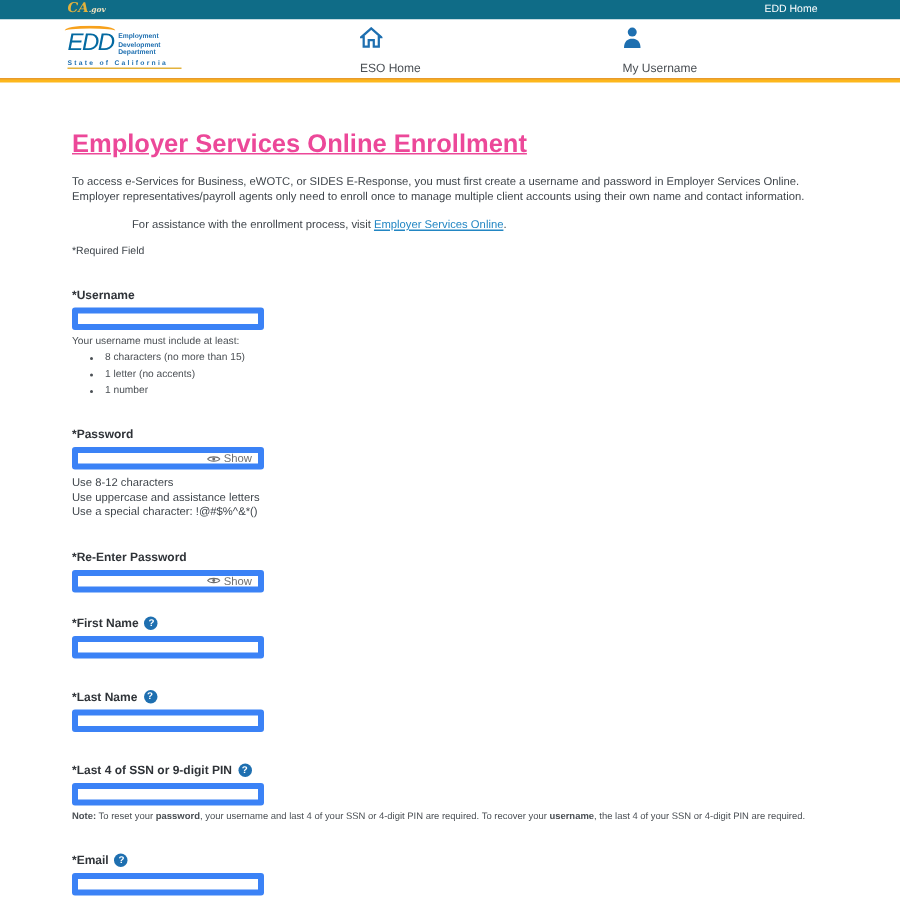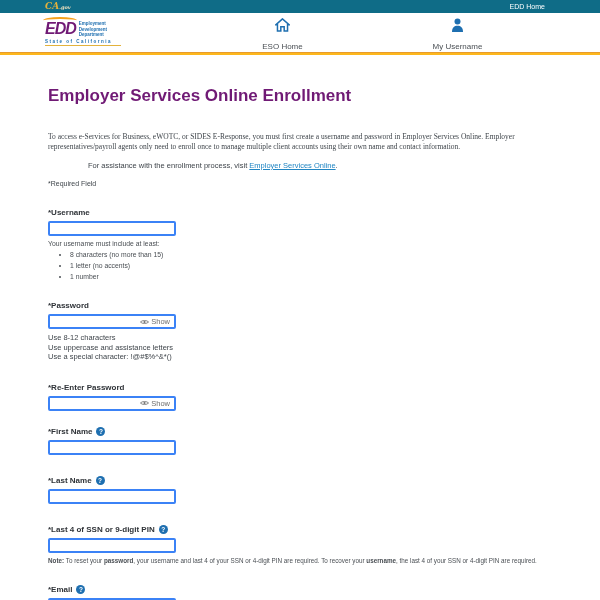--- a/index.html
+++ b/index.html
@@ -14,50 +14,50 @@
   .cagov .gov { font-size: 5px; color: #f0e3c0; font-style: italic; }
   .topbar-link { color: #ffffff; font-size: 7px; text-decoration: none; }
 
   
   .header { height: 39px; background: #ffffff; position: relative; }
   .edd-logo { position: absolute; left: 45px; top: 4px; width: 80px; }
   .edd-top { display: flex; align-items: flex-start; }
   .edd-acronym-wrap { position: relative; padding-top: 4px; }
   .edd-swoosh { position: absolute; top: 0; left: -2px; width: 34px; height: 7px;
     border-top: 2px solid #f7a11c; border-radius: 100% 100% 0 0; }
-  .edd-acronym { font-size: 16px; font-weight: bold; font-style: italic;
-    color: #701a75; letter-spacing: -1px; line-height: 16px; }
+  .edd-acronym { font-size: 16px; font-weight: normal; font-style: italic;
+    color: #0369a1; letter-spacing: -1px; line-height: 16px; }
   .edd-lines { margin-left: 3px; padding-top: 4px; }
   .edd-lines div { font-size: 4.5px; font-weight: bold; color: #1e6fb0; line-height: 5.5px; }
   .edd-state { margin-top: 1px; font-size: 4.5px; font-weight: bold; color: #1e6fb0;
     letter-spacing: 1.5px; border-bottom: 1.5px solid #e3b23c; padding-bottom: 1px;
     width: 76px; white-space: nowrap; }
-  .hnav { position: absolute; top: 5px; text-align: center; cursor: pointer; }
+  .hnav { position: absolute; top: 5px; text-align: left; cursor: pointer; }
   .hnav-eso { left: 240px; width: 85px; }
   .hnav-profile { left: 415px; width: 85px; }
   .hnav .icon { display: block; height: 15px; margin-bottom: 2px; }
   .hnav .label { font-size: 8px; color: #4a4f54; }
   .goldline { height: 3px; background: #fdb71c; border-top: 1px solid #e89b2b; }
 
   
   .content { padding: 31px 48px 0 48px; }
-  h1 { font-size: 17px; font-weight: bold; color: #701a75; letter-spacing: 0; }
-  .intro { margin-top: 26px; font-size: 7.5px; line-height: 10px; color: #3f454b; max-width: 510px; font-family: Liberation Serif, serif; }
+  h1 { font-size: 17px; font-weight: bold; color: #ec4899; letter-spacing: 0; text-decoration: underline; }
+  .intro { margin-top: 10px; font-size: 7.5px; line-height: 10px; color: #3f454b; max-width: 510px; }
   .assist { margin-top: 9px; font-size: 7.5px; color: #3f454b; padding-left: 40px; }
   .assist a { color: #2286c3; text-decoration: underline; cursor: pointer; }
   .required-note { margin-top: 10px; font-size: 7px; color: #3f454b; }
 
   .group { margin-top: 21px; }
   .group.tight { margin-top: 16px; }
   .flabel { font-size: 8px; font-weight: bold; color: #2f3338; display: flex;
     align-items: center; gap: 4px; }
   .help { width: 9px; height: 9px; border-radius: 50%; background: #1e6fb0; color: #fff;
     font-size: 6.5px; font-weight: bold; display: inline-flex; align-items: center;
     justify-content: center; cursor: pointer; flex: 0 0 auto; }
-  .tinput { margin-top: 4px; width: 128px; height: 15px; border: 2px solid #3b82f6;
+  .tinput { margin-top: 4px; width: 128px; height: 15px; border: 4px solid #3b82f6;
     border-radius: 2px; background: #fff; display: flex; align-items: center; }
   .tinput input { border: none; outline: none; flex: 1 1 auto; min-width: 0; height: 100%;
     font-size: 8px; padding: 0 3px; background: transparent; }
   .showbtn { display: flex; align-items: center; gap: 2px; padding-right: 4px;
     color: #6e6e6e; font-size: 7.5px; cursor: pointer; white-space: nowrap; }
   .hint { margin-top: 4px; font-size: 6.8px; color: #4a4f54; }
   .bullets { margin: 3px 0 0 22px; }
   .bullets li { font-size: 6.8px; color: #4a4f54; margin-top: 4px; }
   .rules { margin-top: 4px; }
   .rules div { font-size: 7.5px; color: #3f454b; line-height: 9.5px; }

